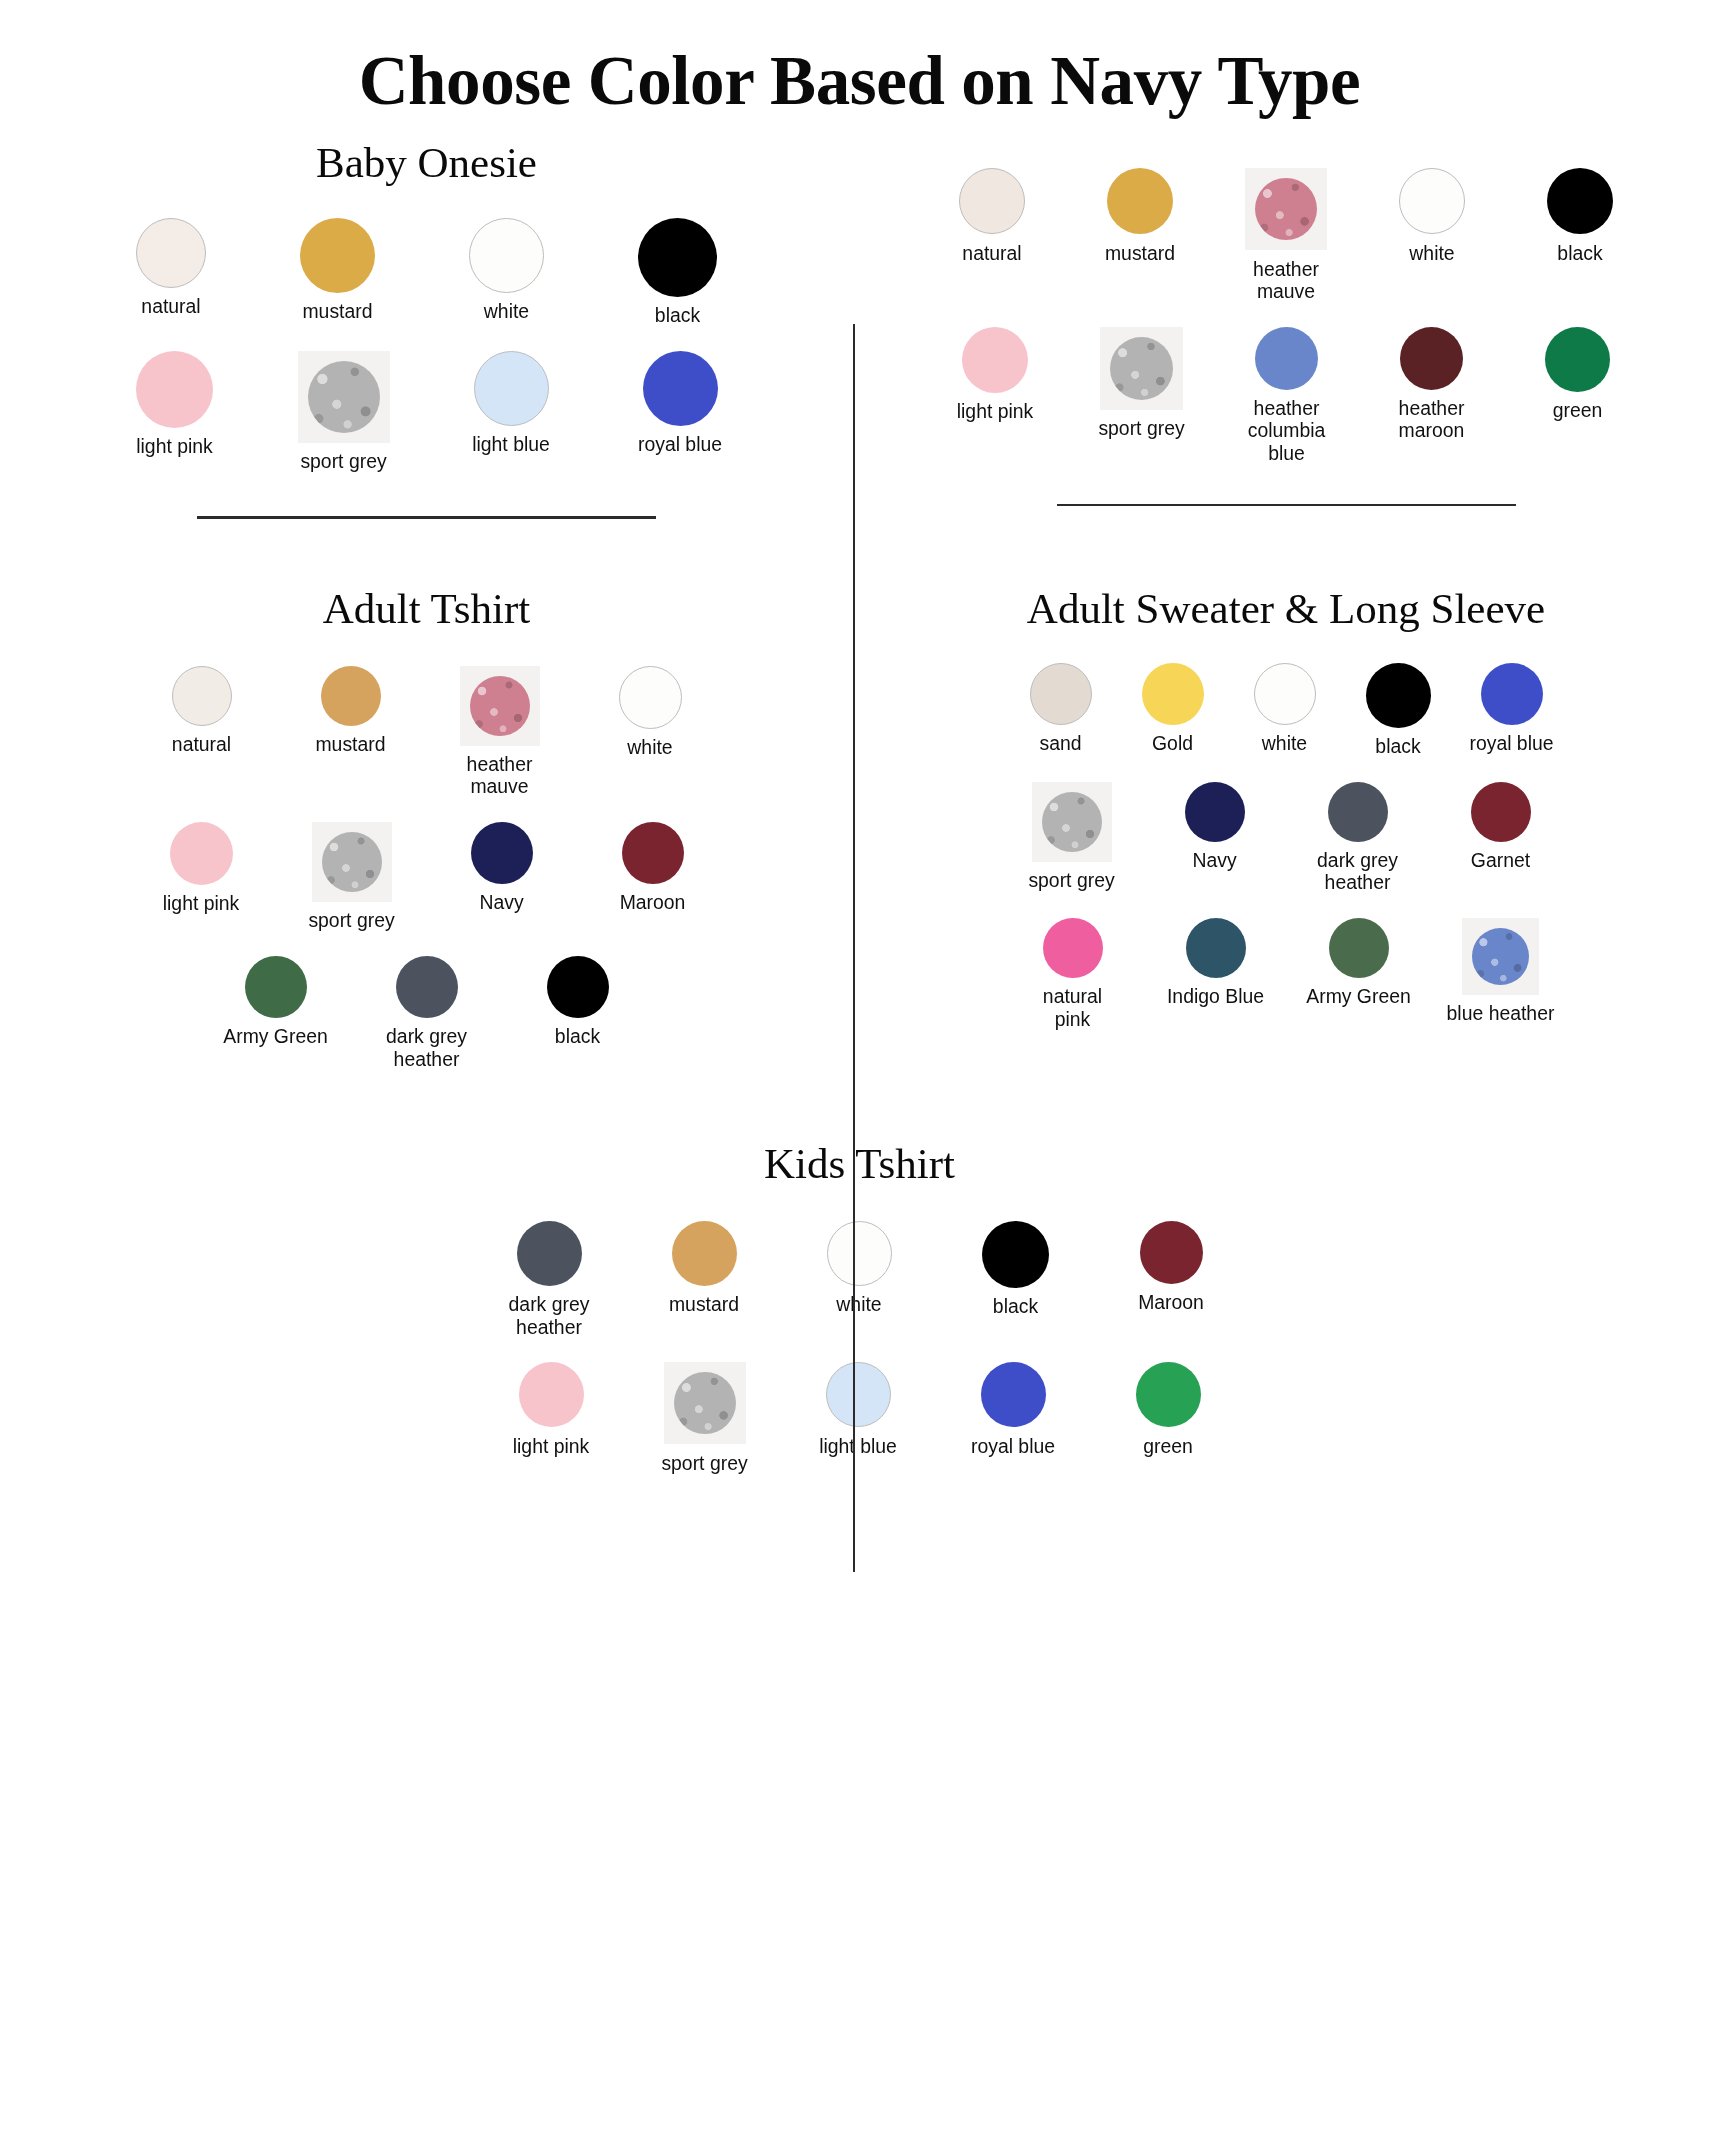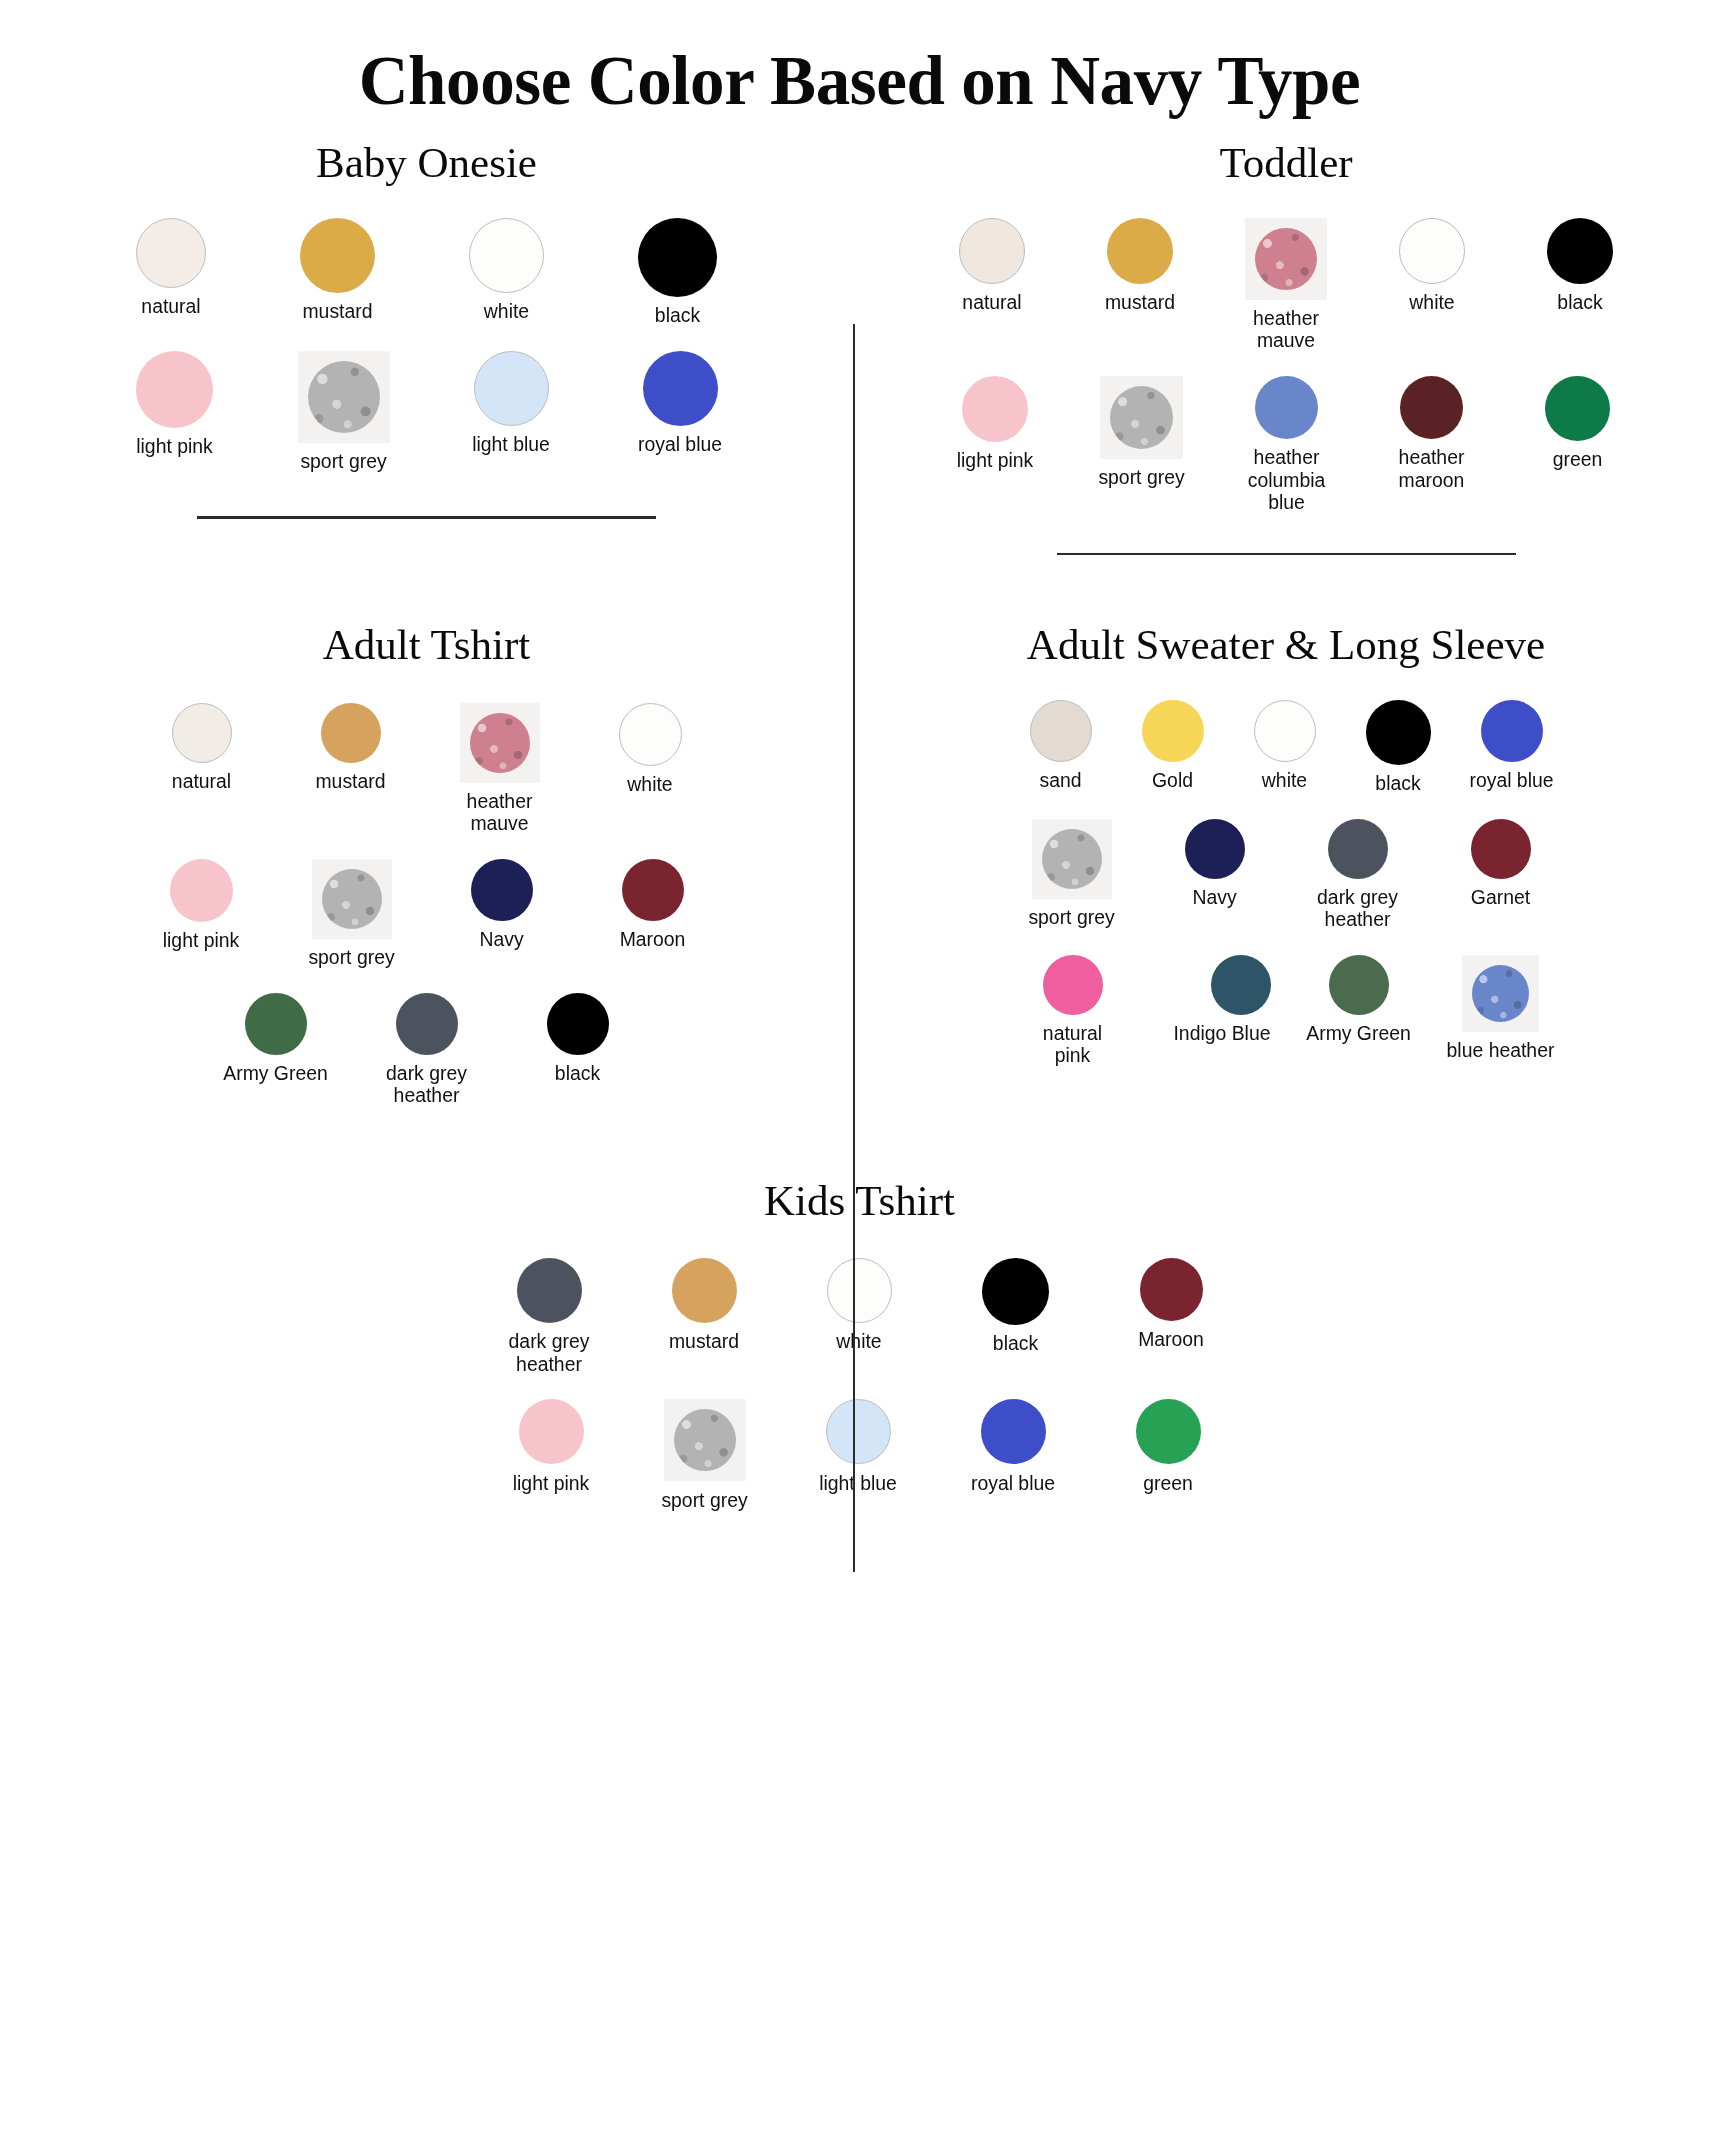--- a/index.html
+++ b/index.html
@@ -156,21 +156,20 @@
             <div class="swatch" style="width: 125px;">
               <div class="dot" style="width: 75px; height: 75px; background: rgb(61, 78, 200);"></div>
               <div class="caption">royal blue</div>
             </div>
           </div>
         </div>
       <hr class="hr-short" style="width:459px; margin-top:44px;">
     </div>
 
     <div class="col col-right">
-      <h2 class="section-title">Toddler</h2>
       <div id="rows-toddler" style="margin-top:30px;">
           <div class="swatch-row" style="gap: 32px;">
             <div class="swatch" style="width: 116px;">
               <div class="dot ring" style="width: 66px; height: 66px; background: rgb(239, 231, 224);"></div>
               <div class="caption">natural</div>
             </div>
             <div class="swatch" style="width: 116px;">
               <div class="dot" style="width: 66px; height: 66px; background: rgb(219, 171, 72);"></div>
               <div class="caption">mustard</div>
             </div>
@@ -330,21 +329,21 @@
               <div class="dot" style="width: 60px; height: 60px; background: rgb(122, 36, 48);"></div>
               <div class="caption">Garnet</div>
             </div>
           </div>
           <div class="swatch-row" style="gap: 33px; margin-top: 24.4px;">
             <div class="swatch" style="width: 110px;">
               <div class="dot" style="width: 60px; height: 60px; background: rgb(239, 95, 160);"></div>
               <div class="caption">natural
 pink</div>
             </div>
-            <div class="swatch" style="width: 110px; align-items: flex-end;">
+            <div class="swatch" style="width: 110px;">
               <div class="dot" style="width: 60px; height: 60px; background: rgb(46, 84, 104);"></div>
               <div class="caption">Indigo Blue</div>
             </div>
             <div class="swatch" style="width: 110px;">
               <div class="dot" style="width: 60px; height: 60px; background: rgb(74, 107, 76);"></div>
               <div class="caption">Army Green</div>
             </div>
             <div class="swatch" style="width: 108px;">
               <div class="heather-box" style="width: 77px; height: 77px;">
                 <div class="dot" style="width: 57px; height: 57px; background-image: radial-gradient(circle at 20% 25%, rgba(255, 255, 255, 0.55) 0px, rgba(255, 255, 255, 0.55) 6%, rgba(0, 0, 0, 0) 7%), radial-gradient(circle at 65% 15%, rgba(0, 0, 0, 0.18) 0px, rgba(0, 0, 0, 0.18) 5%, rgba(0, 0, 0, 0) 6%), radial-gradient(circle at 40% 60%, rgba(255, 255, 255, 0.45) 0px, rgba(255, 255, 255, 0.45) 7%, rgba(0, 0, 0, 0) 8%), radial-gradient(circle at 80% 70%, rgba(0, 0, 0, 0.2) 0px, rgba(0, 0, 0, 0.2) 6%, rgba(0, 0, 0, 0) 7%), radial-gradient(circle at 15% 80%, rgba(0, 0, 0, 0.15) 0px, rgba(0, 0, 0, 0.15) 5%, rgba(0, 0, 0, 0) 6%), radial-gradient(circle at 55% 88%, rgba(255, 255, 255, 0.4) 0px, rgba(255, 255, 255, 0.4) 5%, rgba(0, 0, 0, 0) 6%), linear-gradient(rgb(106, 134, 203), rgb(106, 134, 203));"></div>

